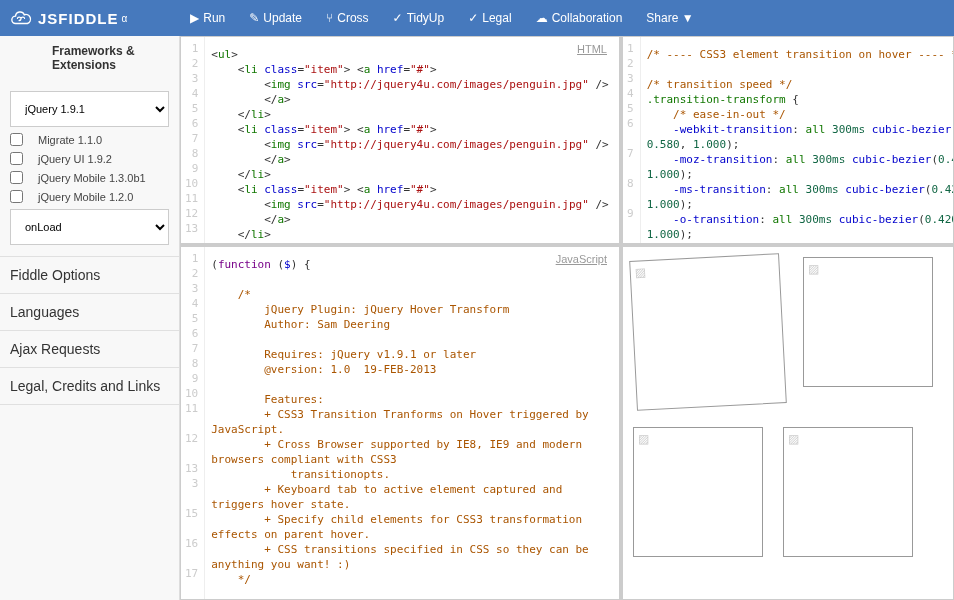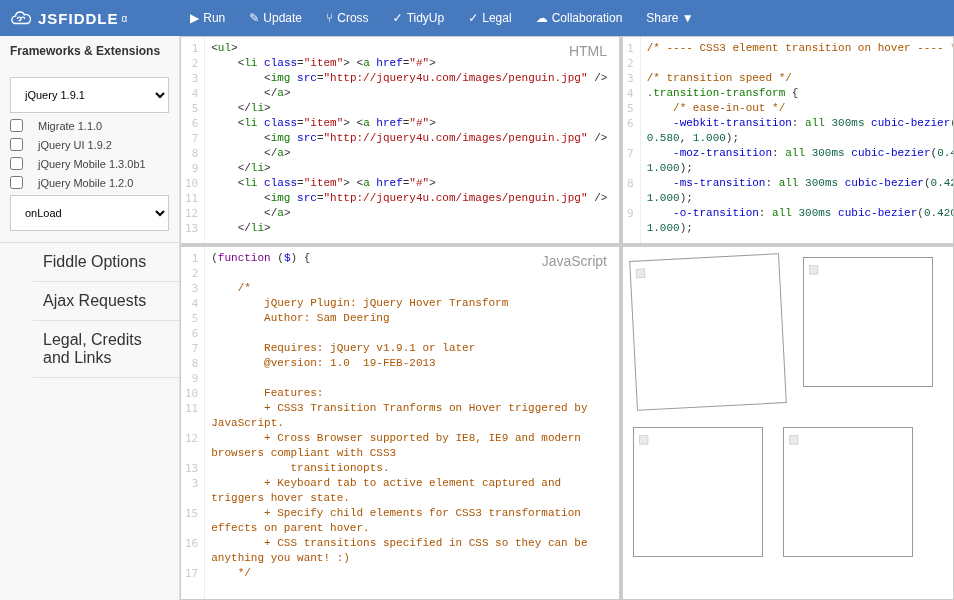--- a/index.html
+++ b/index.html
@@ -9,33 +9,33 @@
 .logo-section { display: flex; align-items: center; width: 170px; }
 .logo-icon { width: 22px; height: 22px; margin-right: 6px; }
 .logo-text { font-size: 15px; font-weight: bold; letter-spacing: 1px; }
 .logo-alpha { font-size: 10px; margin-left: 3px; }
 .toolbar { display: flex; gap: 4px; }
 .toolbar-btn { background: transparent; border: none; color: white; padding: 8px 10px; font-size: 12px; cursor: pointer; display: flex; align-items: center; gap: 4px; }
 
 .main { display: flex; height: calc(100% - 36px); }
 .sidebar { width: 180px; background: #f8f8f8; border-right: 1px solid #ddd; overflow-y: auto; }
 .sidebar-section { padding: 8px 10px; border-bottom: 1px solid #e0e0e0; }
-.sidebar-heading { font-weight: bold; font-size: 12px; color: #333; padding: 8px 10px; }
+.sidebar-heading { font-weight: bold; font-size: 12px; color: #333; padding: 8px 10px; margin-left: 42px; }
 .sidebar-select { width: 100%; font-size: 11px; padding: 10px; margin: 3px 0; border: 1px solid #ccc; background: white; }
 .sidebar-check { display: flex; align-items: center; gap: 15px; padding: 3px 0; font-size: 11px; color: #444; }
-.sidebar-link { display: block; padding: 10px; font-size: 16px; color: #333; cursor: pointer; border-bottom: 1px solid #e0e0e0; margin-left: 33px; }
+.sidebar-link { display: block; padding: 10px; font-size: 14px; color: #333; cursor: pointer; border-bottom: 1px solid #e0e0e0; }
 
 .panels { flex: 1; display: grid; grid-template-columns: 440px 1fr; grid-template-rows: 208px 1fr; gap: 2px; background: #ccc; }
 .panel { background: white; position: relative; overflow: hidden; border: 1px solid #ccc; }
-.panel-label { position: absolute; top: 4px; right: 8px; font-size: 14px; color: #999; background: rgba(255,255,255,0.9); padding: 2px 4px; }
+.panel-label { position: absolute; top: 4px; right: 8px; font-size: 11px; color: #999; background: rgba(255,255,255,0.9); padding: 2px 4px; text-decoration: underline; }
 
 .code { font-family: Consolas, monospace; font-size: 11px; line-height: 15px; display: flex; height: 100%; overflow: auto; }
 .gutter { background: #fff; color: #ccc; text-align: right; padding: 4px 6px 4px 4px; user-select: none; border-right: 1px solid #eee; }
 .gutter div { height: 15px; }
-.codetext { padding: 4px 6px; flex: 1; white-space: pre; color: #333; font-family: Liberation Mono, monospace; }
+.codetext { padding: 10px 6px; flex: 1; white-space: pre; color: #333; }
 
 .tk-tag { color: #170; }
 .tk-attr { color: #00c; }
 .tk-str { color: #a11; }
 .tk-kw { color: #708; }
 .tk-num { color: #164; }
 .tk-com { color: #a50; }
 .tk-prop { color: #00c; }
 .tk-val { color: #170; }
 .tk-fn { color: #00c; }
@@ -87,20 +87,21 @@
           <input type="checkbox" style="">
           <span>jQuery Mobile 1.3.0b1</span>
         </label>
       <label class="sidebar-check">
           <input type="checkbox" style="">
           <span>jQuery Mobile 1.2.0</span>
         </label>
       <select class="sidebar-select"><option>onLoad</option></select>
     </div>
     <div class="sidebar-link">Fiddle Options</div>
+    <div class="sidebar-link">Languages</div>
     <div class="sidebar-link">Ajax Requests</div>
     <div class="sidebar-link">Legal, Credits and Links</div>
   </div>
 
   <div class="panels">
 
     <div class="panel">
       <div class="panel-label">HTML</div>
       <div class="code">
         <div class="gutter">

